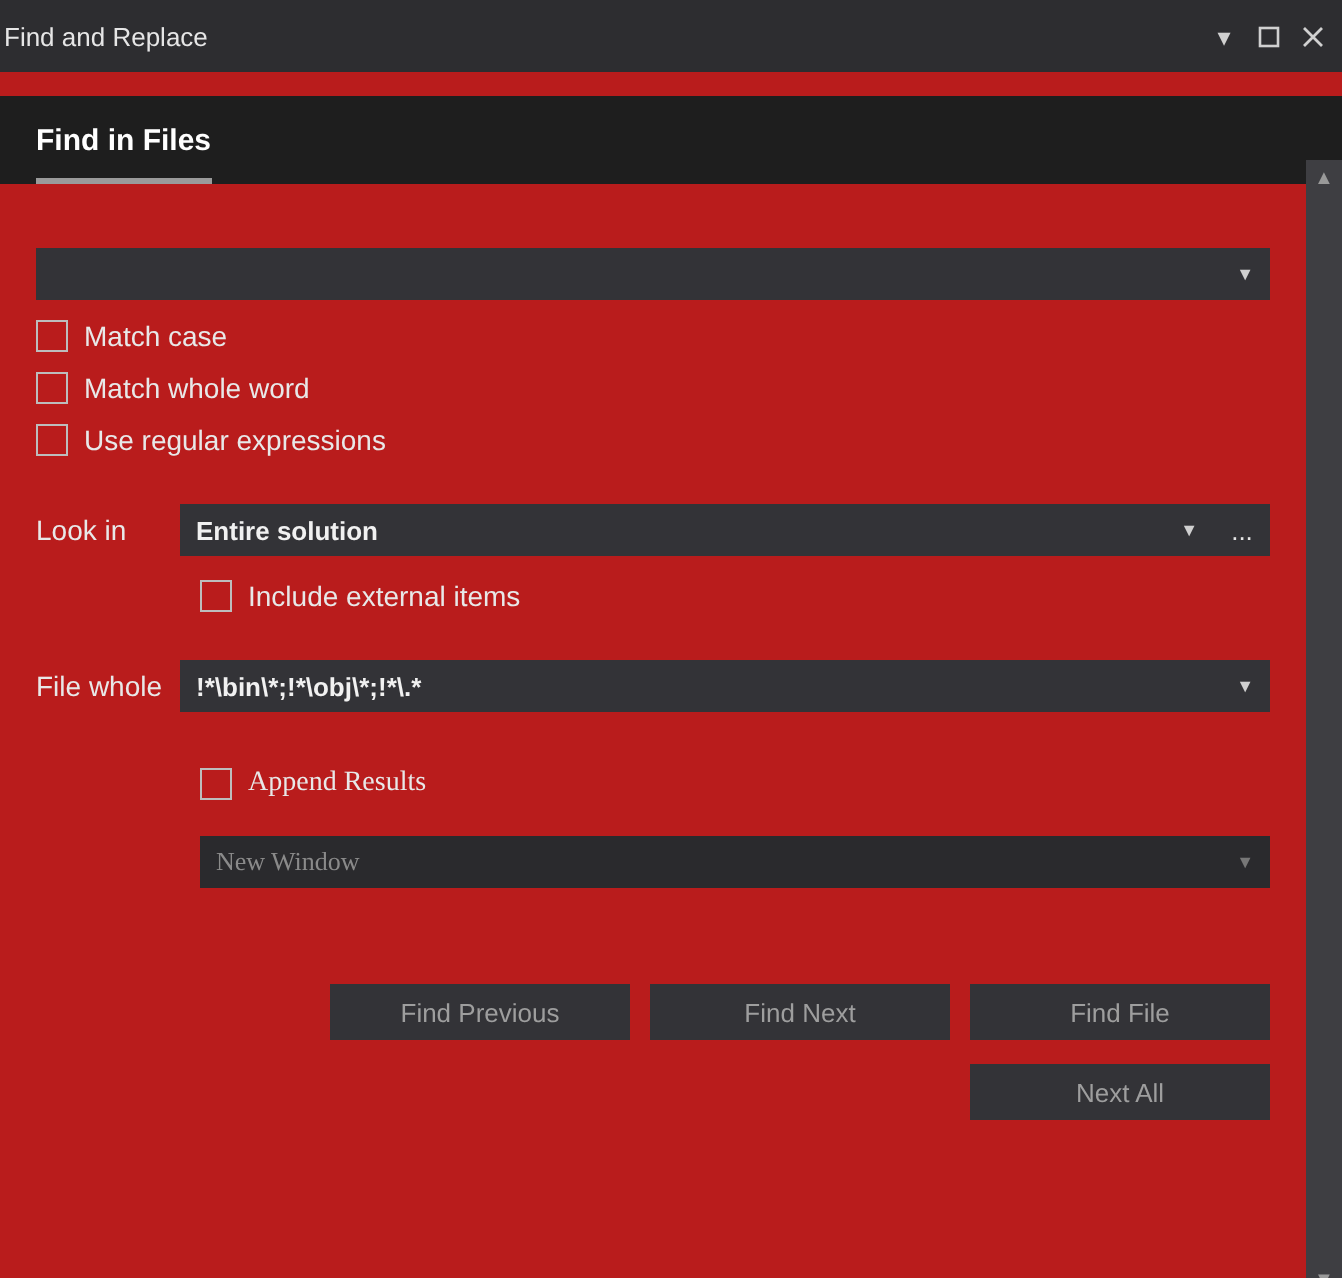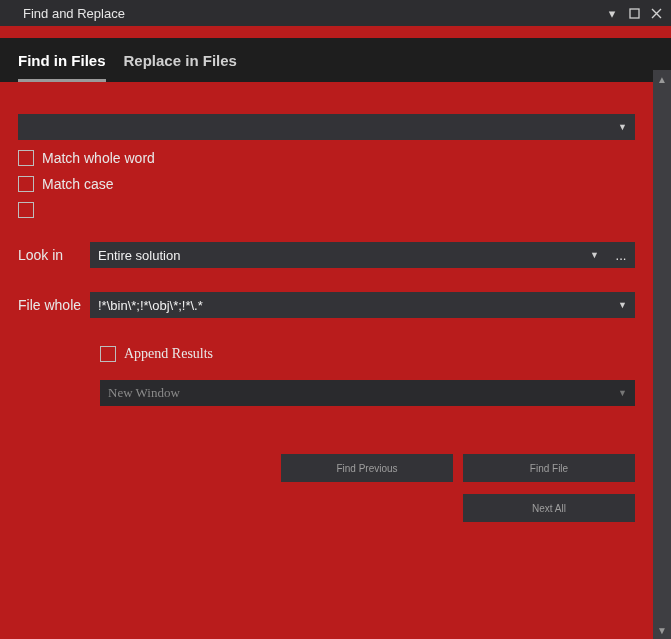--- a/index.html
+++ b/index.html
@@ -10,23 +10,23 @@
       font-size: 13px;
       width: 671px;
       height: 639px;
       overflow: hidden;
       position: relative;
     }
     .titlebar {
       display: flex;
       align-items: center;
       justify-content: space-between;
-      padding: 4px 8px 4px 23px;
+      padding: 4px 8px 4px 2px;
       background: #2d2d30;
-      height: 26px;
+      height: 36px;
     }
     .titlebar .title { font-size: 13px; color: #e6e6e6; }
     .titlebar .controls { display: flex; gap: 8px; align-items: center; }
     .titlebar .ctrl { width: 14px; height: 14px; color: #d0d0d0; display:flex; align-items:center; justify-content:center; cursor:pointer; }
     .tabs {
       display: flex;
       gap: 18px;
       padding: 14px 18px 0 18px;
       background: #1e1e1e;
     }
@@ -82,31 +82,31 @@
       width: 16px; height: 16px; border: 1.5px solid #bdbdbd; background: transparent; cursor:pointer;
       display:flex; align-items:center; justify-content:center; flex-shrink:0;
     }
     .checkbox.checked::after {
       content:""; width:9px; height:5px; border:2px solid #e6e6e6; border-top:none; border-right:none;
       transform: rotate(-48deg) translate(1px,-1px);
     }
     .cb-label { color:#e8e8e8; font-size:14px; cursor:pointer; }
     .field-row { display:flex; align-items:center; margin-top:24px; }
     .field-label { width:72px; color:#e8e8e8; font-size:14px; flex-shrink:0; }
-    .field-body { flex:1; }
+    .field-body { flex:1;font-weight:bold; }
     .ellipsis-btn {
       width:28px; height:26px; background:#333337; color:#e6e6e6; display:flex; align-items:center; justify-content:center;
       cursor:pointer; flex-shrink:0;
     }
     .indent-block { margin-left:82px; margin-top:12px; }
     .indent-block .row { margin-top:8px; }
     .buttons-row { display:flex; gap:10px; justify-content:flex-end; margin-top:30px; padding-right:0; }
     .btn {
-      width:172px; height:28px; background:#333337; color:#9e9e9e; display:flex; align-items:center; justify-content:center;
-      font-size:10px; cursor:pointer;
+      width:150px; height:28px; background:#333337; color:#9e9e9e; display:flex; align-items:center; justify-content:center;
+      font-size:13px; cursor:pointer;
     }
     .section-gap-lg { margin-top: 18px; }
   </style>
 </head>
 <body>
 
 <div class="titlebar">
   <span class="title">Find and Replace</span>
   <div class="controls">
     <span class="ctrl">▾</span>
@@ -119,56 +119,60 @@
       <svg width="11" height="11" viewBox="0 0 11 11">
           <path d="M1 1 L10 10 M10 1 L1 10" stroke="#d0d0d0" stroke-width="1.4"></path>
         </svg>
     </span>
   </div>
 </div>
 
 <div class="content-wrap">
   <div class="tabs">
     <div class="tab active">Find in Files</div>
-    <div class="tab">Replace in Files</div>
   </div>
 
   <div class="content">
 
     <div class="dropdown section-gap-lg">
       <span></span>
       <span class="caret">▼</span>
     </div>
 
     <div class="row">
       <div class="checkbox"></div>
-      <span class="cb-label">Match whole word</span>
+      <span class="cb-label">Match case</span>
     </div>
     <div class="row">
       <div class="checkbox"></div>
-      <span class="cb-label">Match case</span>
+      <span class="cb-label">Match whole word</span>
     </div>
     <div class="row">
       <div class="checkbox"></div>
+      <span class="cb-label">Use regular expressions</span>
     </div>
 
     <div class="field-row">
       <div class="field-label">Look in</div>
       <div class="field-body">
         <div class="dropdown">
           <span>Entire solution</span>
           <span class="caret">▼</span>
         </div>
       </div>
       <div class="ellipsis-btn">
         <span>...</span>
       </div>
     </div>
 
     <div class="indent-block">
+      <div class="row">
+        <div class="checkbox"></div>
+        <span class="cb-label">Include external items</span>
+      </div>
     </div>
 
     <div class="field-row">
       <div class="field-label">File whole</div>
       <div class="field-body">
         <div class="dropdown">
           <span>!*\bin\*;!*\obj\*;!*\.*</span>
           <span class="caret">▼</span>
         </div>
       </div>
@@ -182,20 +186,21 @@
       <div style="margin-top:18px;">
         <div class="dropdown disabled">
           <span>New Window</span>
           <span class="caret" style="color:#777">▼</span>
         </div>
       </div>
     </div>
 
     <div class="buttons-row" style="margin-top:48px;">
       <div class="btn">Find Previous</div>
+      <div class="btn">Find Next</div>
       <div class="btn">Find File</div>
     </div>
     <div class="buttons-row" style="margin-top:12px;">
       <div class="btn">Next All</div>
     </div>
 
   </div>
 
   <div class="scrollbar">
     <div class="arrow">▲</div>

